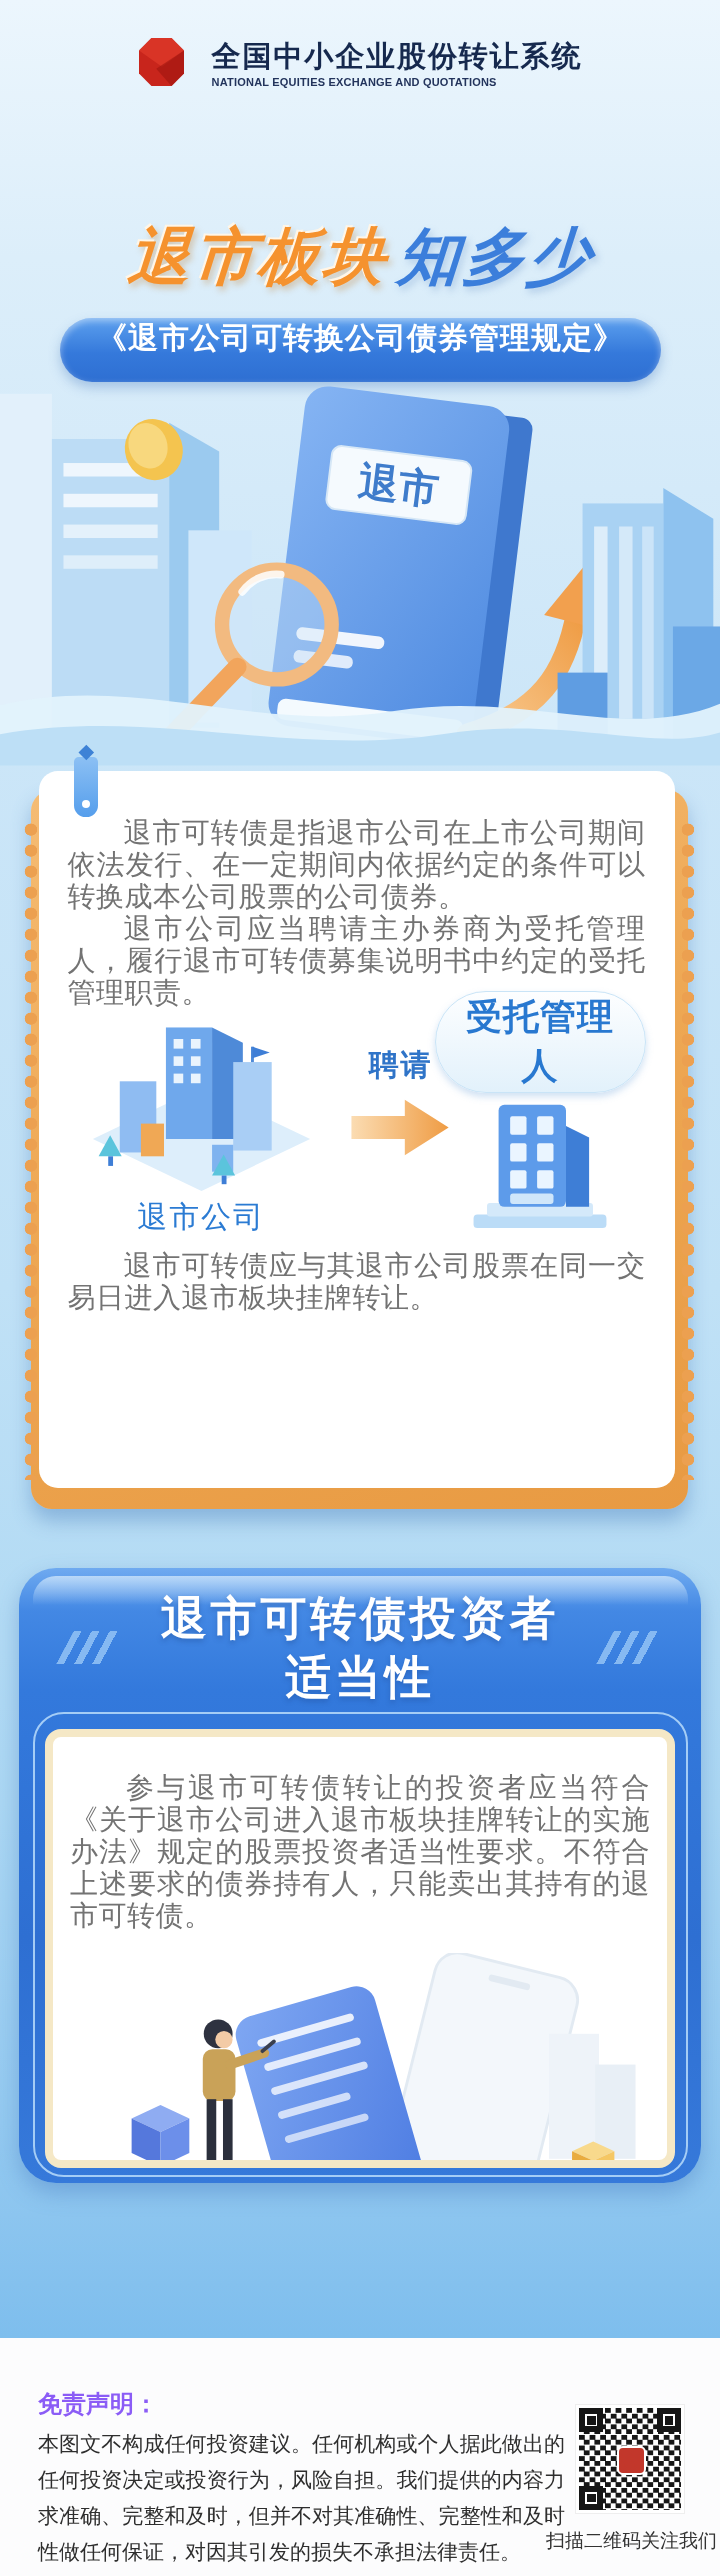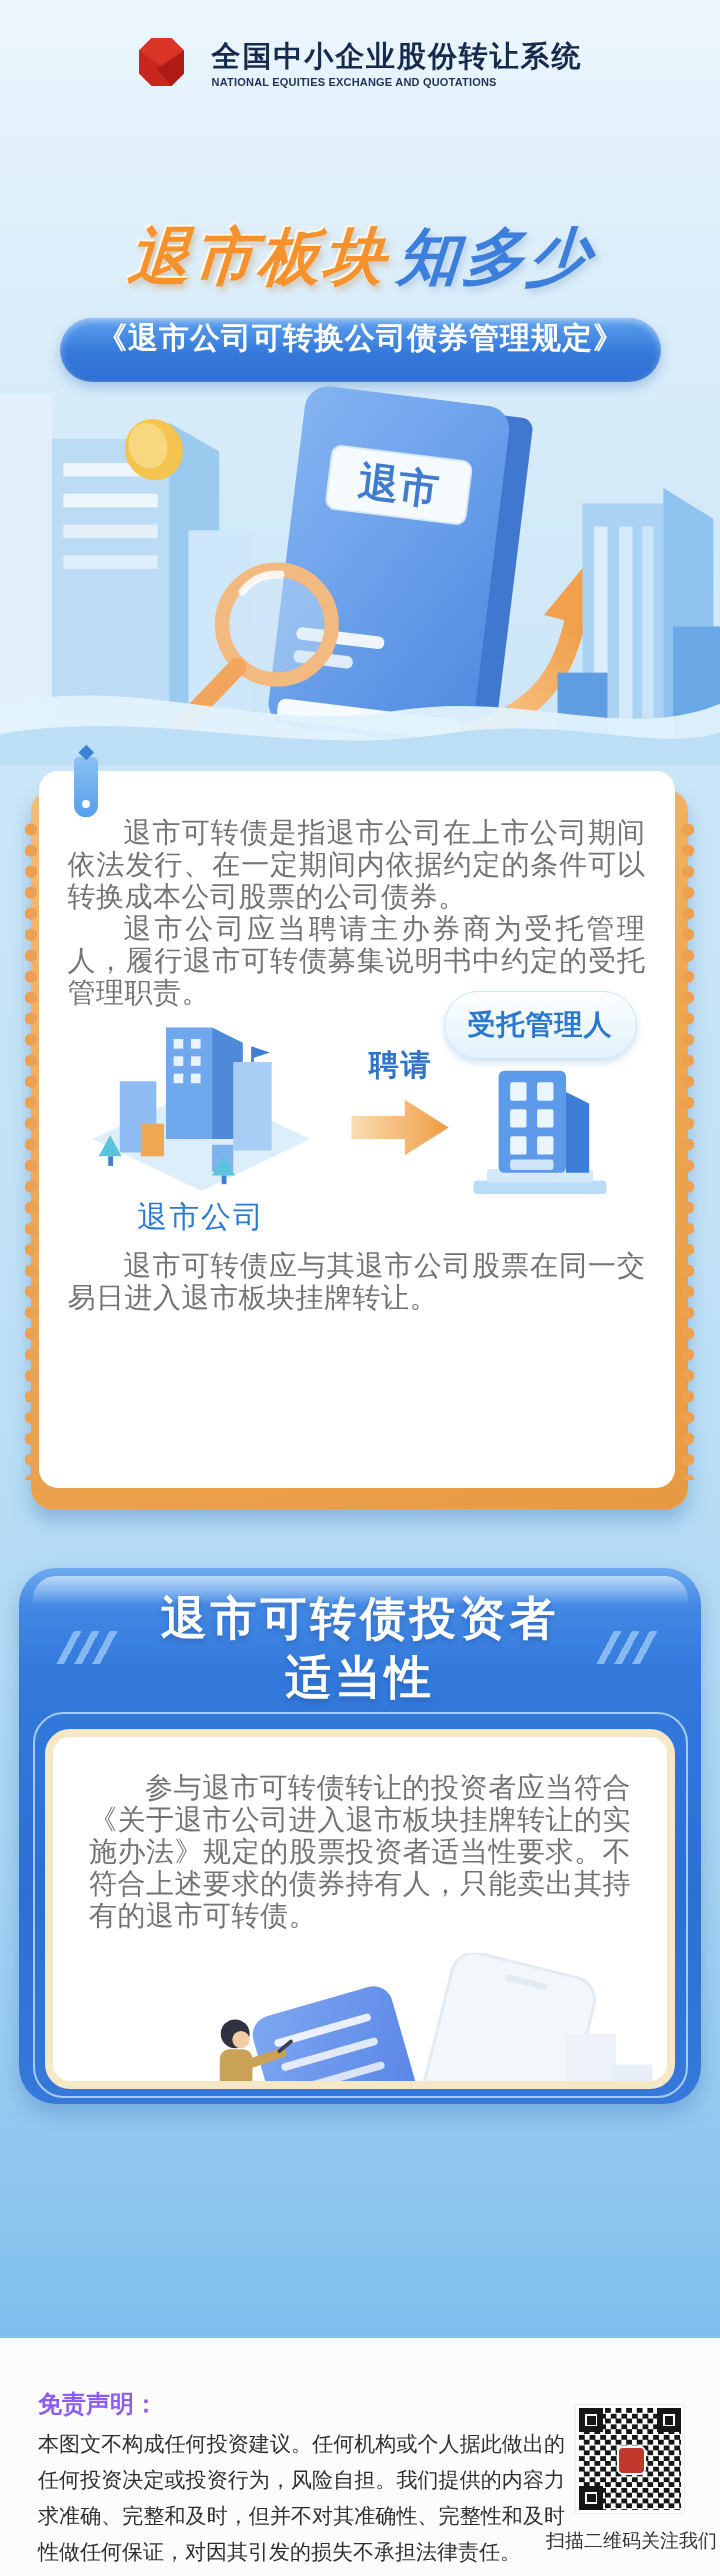--- a/index.html
+++ b/index.html
@@ -39,36 +39,36 @@
   .bookmark::before{content:"";position:absolute;left:6.7px;top:-9.6px;width:10.6px;height:10.6px;background:#3E82D6;transform:rotate(45deg);}
   .bookmark::after{content:"";position:absolute;left:7.7px;bottom:8.6px;width:8.6px;height:8.6px;border-radius:50%;background:#FFFFFF;}
   .body-p{margin:0;font-size:28px;line-height:32px;color:#737373;text-align:justify;text-indent:2em;letter-spacing:0.5px;}
   
   .diagram{position:relative;height:240px;margin-top:-5.8px;}
   .dg-left{position:absolute;left:21px;top:9.6px;width:225px;text-align:center;}
   .dg-mid{position:absolute;left:279px;top:42px;width:108px;text-align:center;}
   .dg-right{position:absolute;left:367px;top:-11.5px;width:211px;text-align:center;}
   .dg-label{font-size:30px;font-weight:400;color:#2B7BD3;letter-spacing:1.9px;margin-top:1.9px;}
   .dg-hire{font-size:30px;font-weight:700;color:#2F74C8;letter-spacing:1.9px;}
-  .bubble{display:inline-block;padding:14px 23px;border-radius:960px;border:1.9px solid #C9E4F7;
+  .bubble{display:inline-block;padding:1px 23px;border-radius:960px;border:1.9px solid #C9E4F7;
     background:linear-gradient(180deg,#FDFEFF,#E2F1FB);box-shadow:0 3.8px 7.7px rgba(120,170,220,.35);
-    color:#2878D0;font-size:28px;font-weight:800;letter-spacing:1px;}
-  
-  .sec2{position:absolute;top:1568px;left:19px;width:682px;height:536px;border-radius:37px;
+    color:#2878D0;font-size:36px;font-weight:800;letter-spacing:1px;}
+  
+  .sec2{position:absolute;top:1568px;left:19px;width:682px;height:615px;border-radius:37px;
     background:linear-gradient(180deg,#6FAAF0 0%,#4388E4 7%,#3379DC 20%,#2E6FD2 60%,#3679DA 100%);
     box-shadow:0 9.6px 21px rgba(70,120,190,.4);}
   .sec2-glow{position:absolute;left:40px;right:40px;top:-11.5px;height:67px;border-radius:29px;background:#8FC1F3;z-index:-1;}
   .sec2-bevel{position:absolute;left:13.5px;right:13.5px;top:7.7px;height:29px;border-radius:23px 23px 0 0;background:linear-gradient(180deg,rgba(200,226,250,.85),rgba(200,226,250,0));}
   .sec2-title{position:relative;padding-top:21px;text-align:center;color:#FFFFFF;font-weight:800;letter-spacing:3.8px;line-height:1.28;text-shadow:0 2.9px 5.8px rgba(30,70,140,.35);}
   .sec2-title .l1{font-size:46px;} .sec2-title .l2{font-size:46px;}
   .slashes{position:absolute;top:63px;width:50px;height:33px;transform:skewX(-28deg);
     background:repeating-linear-gradient(90deg,#86B9F2 0 7.7px,rgba(134,185,242,0) 7.7px 18px);}
   .slashes.left{left:46px;} .slashes.right{right:46px;}
   .inner-line{position:absolute;left:13.5px;right:13.5px;top:144px;bottom:5.8px;border:2.9px solid rgba(185,220,250,.85);border-radius:31px;}
-  .card2{position:absolute;left:26px;right:26px;top:161px;bottom:15.4px;background:#FFFFFF;border:8.6px solid #F5E8C6;border-radius:25px;padding:35px 36px 0;box-sizing:border-box;overflow:hidden;}
+  .card2{position:absolute;left:26px;right:26px;top:161px;bottom:15.4px;background:#FFFFFF;border:8.6px solid #F5E8C6;border-radius:16px;padding:35px 17px 0;box-sizing:border-box;overflow:hidden;}
   .illus2{display:block;margin:21px auto 0;}
   
   .footer{position:absolute;top:2338px;left:0;width:721px;height:238px;background:#FCFCFD;}
   .disc-title{position:absolute;left:38px;top:50px;font-size:24px;font-weight:800;color:#8b5cf6;}
   .disc-body{position:absolute;left:38px;top:88px;width:527px;font-size:21px;line-height:36px;color:#2E2E2E;text-align:justify;margin:0;}
   .qr{position:absolute;left:576px;top:67px;width:108px;height:108px;background:#FFFFFF;box-shadow:0 0 0 1px #eee;}
   .qr-grid{position:absolute;inset:2.9px;background:repeating-conic-gradient(#161616 0% 25%,#FFFFFF 0% 50%);background-size:10.6px 10.6px;}
   .qr-f{position:absolute;width:12.5px;height:12.5px;border:6.7px solid #161616;background:#FFFFFF;}
   .qr-f::after{content:"";position:absolute;inset:1.9px;background:#161616;}
   .qr-f.tl{left:2.9px;top:2.9px;} .qr-f.tr{right:2.9px;top:2.9px;} .qr-f.bl{left:2.9px;bottom:2.9px;}

